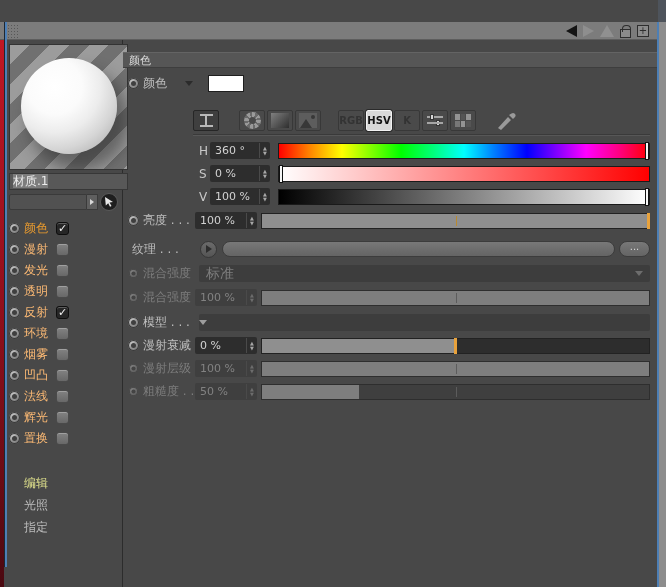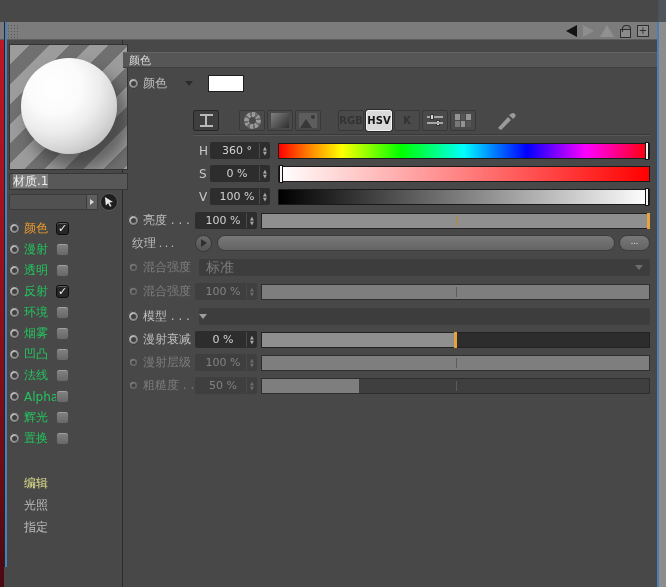--- a/index.html
+++ b/index.html
@@ -57,21 +57,21 @@
   .nav-arrow::before { content:""; width:0; height:0; border-top:3px solid transparent; border-bottom:3px solid transparent; border-left:4px solid #d8d8d8; }
   .nav-pick { width:18px; height:18px; margin-left:2px; border-radius:50%; background:#1e1e1e; border:1px solid #5a5a5a;
     display:flex; align-items:center; justify-content:center; }
 
   
   .channel-list { margin-top:8px; }
   .ch-row { position:relative; height:21px; display:flex; align-items:center; padding-left:2px; }
   .radio { width:11px; height:11px; border-radius:50%; flex:0 0 auto;
     background: radial-gradient(circle at 35% 30%, #c6c6c6, #8b8b8b 55%, #606060); box-shadow: inset 0 0 0 1px #3a3a3a; position:relative; }
   .radio::after { content:""; position:absolute; inset:3px; border-radius:50%; background:#3f3f3f; }
-  .ch-label { margin-left:4px; font-size:12px; color:#22c55e; }
+  .ch-label { margin-left:4px; font-size:12px; color:#fdba74; }
   .ch-label.active { color:#e89a2e; }
   .checkbox { position:absolute; left:49px; width:13px; height:13px; border-radius:3px;
     background: linear-gradient(180deg,#828282,#686868); border:1px solid #4a4a4a; box-shadow: inset 0 1px 0 rgba(255,255,255,.25); }
   .checkbox.checked { background:#262626; border-color:#0e0e0e; color:#f2f2f2; font-size:11px; font-weight:bold;
     display:flex; align-items:center; justify-content:center; line-height:11px; }
   .section-list { margin-top:23px; }
   .sec-row { height:22px; display:flex; align-items:center; }
   .sec-label { margin-left:17px; font-size:12px; color:#bdbdbd; }
   .sec-label.active { color:#dfe08c; }
 
@@ -110,25 +110,25 @@
   .mixer-knob1 { left:3px; top:0; } .mixer-knob2 { left:9px; bottom:0; }
   .ico-swatches { width:16px; height:13px; display:grid; grid-template-columns:repeat(3,1fr); grid-template-rows:repeat(2,1fr); gap:1px; }
   .ico-swatches span { background:#939393; } .ico-swatches span:nth-child(2), .ico-swatches span:nth-child(6) { background:#555; }
   .ico-swatches span:nth-child(4) { background:#777; }
   .eyedropper { margin-left:16px; }
 
   .groove { margin:3px 7px 0 70px; height:2px; border-top:1px solid #3a3a3a; border-bottom:1px solid #575757; }
 
   .hsv-row { height:17px; padding-left:76px; }
   .hsv-letter { width:11px; font-size:12px; color:#c9c9c9; }
-  .mt8 { margin-top:8px; } .mt6 { margin-top:6px; } .mt7 { margin-top:7px; } .mt11 { margin-top:5px;font-family:Liberation Serif, serif; }
+  .mt8 { margin-top:8px; } .mt6 { margin-top:6px; } .mt7 { margin-top:7px; } .mt11 { margin-top:11px; }
 
   .valbox { width:62px; height:17px; background:#2d2d2d; border-radius:2px; display:flex; align-items:center; margin-left:0; }
   .hsv-row .valbox { width:60px; margin-right:8px; }
-  .valbox .vtext { flex:1; font-size:11px; color:#d2d2d2; padding-left:5px; white-space:nowrap;text-align:center; }
+  .valbox .vtext { flex:1; font-size:11px; color:#d2d2d2; padding-left:5px; white-space:nowrap; }
   .stepper { width:11px; height:15px; border-left:1px solid #4a4a4a; display:flex; flex-direction:column; align-items:center; justify-content:center; }
   .stepper i { font-style:normal; font-size:5px; line-height:5px; color:#a8a8a8; }
   .row.disabled .valbox { background:#3f3f3f; }
   .row.disabled .valbox .vtext { color:#828282; }
   .row.disabled .stepper i { color:#6d6d6d; }
 
   .slider { flex:1; height:16px; margin-left:4px; position:relative; background:#2d2d2d; border:1px solid #222; }
   .slider .fill { position:absolute; left:0; top:0; bottom:0; background:#8f8f8f; }
   .slider .tick { position:absolute; left:50%; top:2px; bottom:2px; width:1px; background:#b9892e; }
   .slider .handle { position:absolute; top:-1px; bottom:-1px; width:3px; background:#e8a23c; }
@@ -202,20 +202,25 @@
             <span class="ch-label active">颜色</span>
             <span class="checkbox checked">✓</span>
           </div>
           <div class="ch-row">
             <span class="radio"></span>
             <span class="ch-label">漫射</span>
             <span class="checkbox"></span>
           </div>
           <div class="ch-row">
             <span class="radio"></span>
+            <span class="ch-label">发光</span>
+            <span class="checkbox"></span>
+          </div>
+          <div class="ch-row">
+            <span class="radio"></span>
             <span class="ch-label">透明</span>
             <span class="checkbox"></span>
           </div>
           <div class="ch-row">
             <span class="radio"></span>
             <span class="ch-label">反射</span>
             <span class="checkbox checked">✓</span>
           </div>
           <div class="ch-row">
             <span class="radio"></span>
@@ -228,25 +233,20 @@
             <span class="checkbox"></span>
           </div>
           <div class="ch-row">
             <span class="radio"></span>
             <span class="ch-label">凹凸</span>
             <span class="checkbox"></span>
           </div>
           <div class="ch-row">
             <span class="radio"></span>
             <span class="ch-label">法线</span>
-            <span class="checkbox"></span>
-          </div>
-          <div class="ch-row">
-            <span class="radio"></span>
-            <span class="ch-label">Alpha</span>
             <span class="checkbox"></span>
           </div>
           <div class="ch-row">
             <span class="radio"></span>
             <span class="ch-label">辉光</span>
             <span class="checkbox"></span>
           </div>
           <div class="ch-row">
             <span class="radio"></span>
             <span class="ch-label">置换</span>

